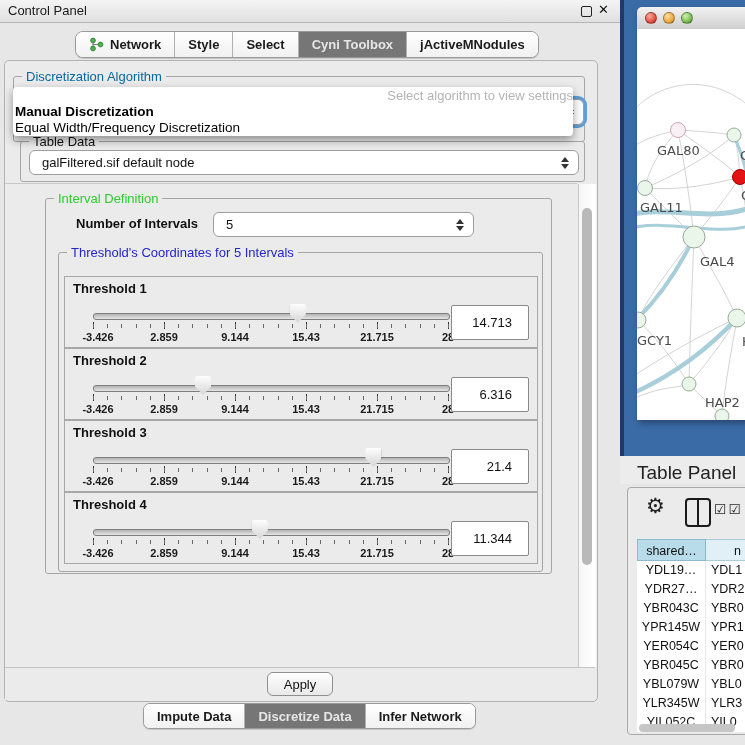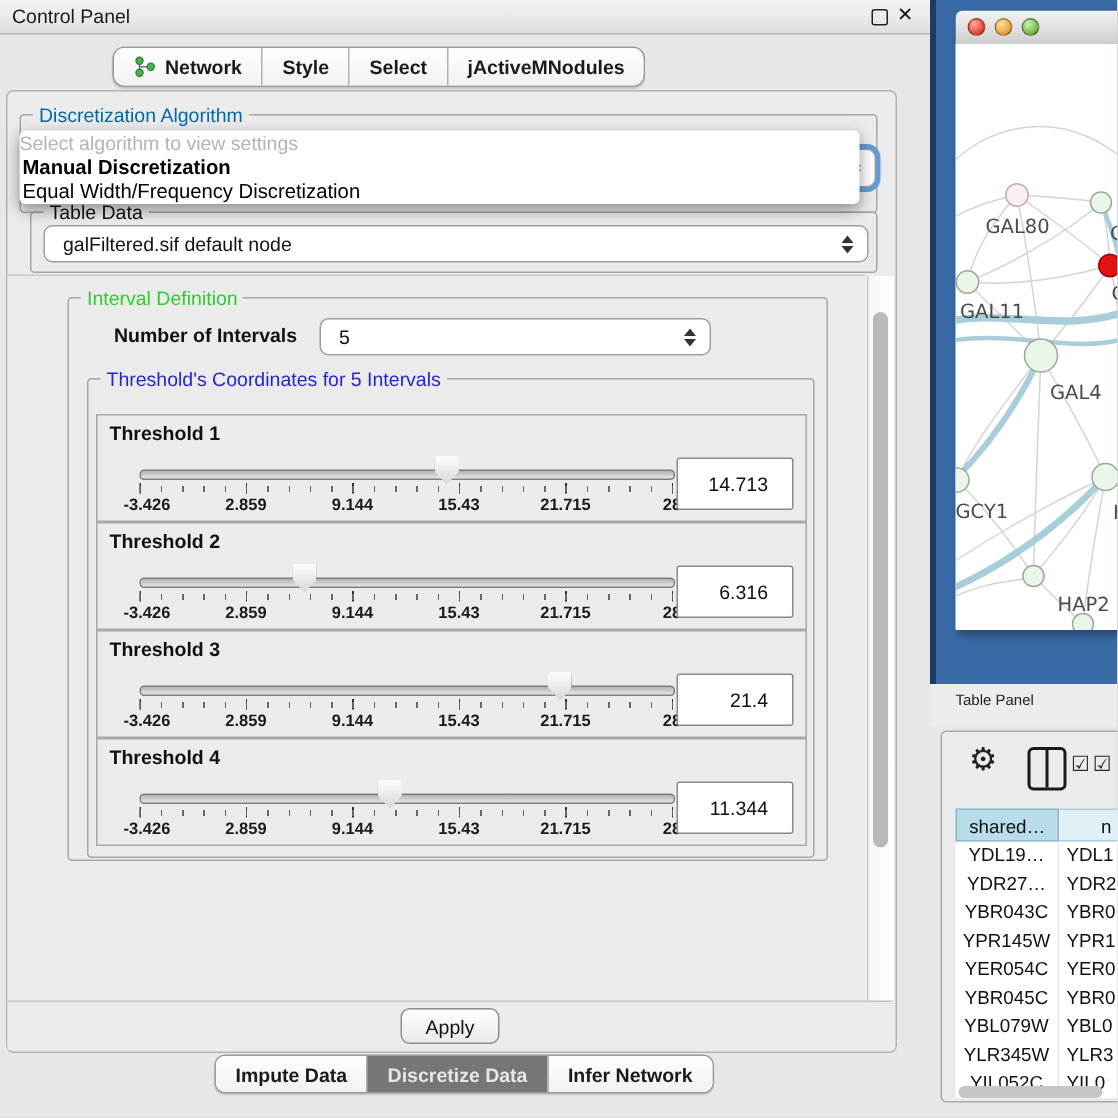--- a/index.html
+++ b/index.html
@@ -28,21 +28,21 @@
   .gtitle.blue{color:var(--accent_blue);}
   .combo{position:absolute;background:#fff;border:1px solid #9e9e9e;border-radius:6px;
     font-size:13px;line-height:23px;padding-left:12px;color:#111;}
   .combo.focused{box-shadow:0 0 0 3px var(--focus_ring);}
   .spin{position:absolute;right:9px;top:50%;transform:translateY(-50%);display:flex;flex-direction:column;gap:2px;}
   .spin i{display:block;width:0;height:0;border-left:4px solid transparent;border-right:4px solid transparent;}
   .spin .up{border-bottom:5px solid #333;}
   .spin .dn{border-top:5px solid #333;}
   .popup{left:13px;top:87px;width:560px;height:49px;background:#fff;border-radius:4px;z-index:50;
     box-shadow:0 4px 10px rgba(0,0,0,.4);font-size:13px;}
-  .popup .ph{position:absolute;left:0;top:1px;width:100%;text-align:left;color:#b4b4b4;}
+  .popup .ph{position:absolute;left:0;top:1px;width:100%;text-align:right;color:#b4b4b4;}
   .popup .opt1{position:absolute;left:2px;top:17px;font-weight:bold;color:#000;font-size:13.5px;}
   .popup .opt2{position:absolute;left:2px;top:33px;color:#000;font-size:13.5px;}
   .viewport{left:5px;top:183px;width:572px;height:484px;overflow:hidden;border-top:1px solid #c9c9c9;background:#ebebeb;}
   .bold13{font-weight:bold;font-size:13px;color:#111;}
   .thr-panel{position:absolute;left:5px;width:472px;height:70px;border:1px solid #a8a8a8;background:#ebebeb;}
   .track{position:absolute;left:28px;top:36px;width:355px;height:5px;border:1px solid #7e7e7e;border-radius:3px;
     background:linear-gradient(#b2b2b2,#e6e6e6);}
   .thumbwrap{position:absolute;left:28px;top:27px;width:355px;height:20px;}
   .sthumb{position:absolute;top:0;width:16px;height:19px;transform:translateX(-50%);
     background:linear-gradient(#fdfdfd,#d6d6d6);
@@ -72,21 +72,21 @@
   .macwin{position:absolute;left:13px;top:7px;width:112px;height:413px;border-radius:5px 5px 0 0;
     box-shadow:2px 3px 6px rgba(0,0,0,.35);}
   .mactitle{position:absolute;left:0;top:0;width:112px;height:22px;border-radius:5px 0 0 0;
     background:linear-gradient(#f2f2f2,#cfcfcf);border-bottom:1px solid #9a9a9a;}
   .tl{position:absolute;top:5px;width:12px;height:12px;border-radius:50%;border:1px solid rgba(0,0,0,.3);box-sizing:border-box;}
   .tl.r{left:8px;background:radial-gradient(circle at 35% 30%,#ffada0,#e14b3c 65%,#a52f23);}
   .tl.y{left:26px;background:radial-gradient(circle at 35% 30%,#ffe0a0,#e8a33d 65%,#a9741f);}
   .tl.g{left:44px;background:radial-gradient(circle at 35% 30%,#d2f0b0,#74b94e 65%,#46801f);}
   .canvas{position:absolute;left:0;top:22px;width:112px;height:391px;background:#fff;overflow:hidden;}
   .tp-bar{left:620px;top:456px;width:125px;height:28px;background:#ececec;border-bottom:1px solid #cfcfcf;}
-  .tp-bar span{position:absolute;left:17px;top:6px;font-size:10px;color:#222;}
+  .tp-bar span{position:absolute;left:17px;top:6px;font-size:19px;color:#222;}
   .tp-body{left:620px;top:484px;width:125px;height:261px;background:#e7e7e7;}
   .tp-box{position:absolute;left:7px;top:3px;width:120px;height:246px;border:1px solid #a9a9a9;border-radius:4px;
     background:#ebebeb;overflow:hidden;}
   .gear{position:absolute;left:18px;top:6px;font-size:21px;color:#222;}
   .splitic{position:absolute;left:57px;top:10px;width:22px;height:25px;border:2px solid #1a1a1a;border-radius:4px;}
   .splitic i{position:absolute;left:50%;top:0;width:2px;height:100%;background:#1a1a1a;transform:translateX(-50%);}
   .checks{position:absolute;left:86px;top:13px;font-size:14px;color:#2a2a2a;letter-spacing:2px;}
   .tbl{position:absolute;left:9px;top:51px;width:140px;background:#fff;font-size:12.5px;}
   .tbl .hr{display:flex;height:22px;line-height:22px;}
   .tbl .hc1{width:69px;text-align:center;background:var(--header_blue);border:1px solid #8fb8ca;box-sizing:border-box;}
@@ -119,20 +119,23 @@
           <circle cx="11.5" cy="7.5" r="2.4" fill="#4caf50" stroke="#2e7d32" stroke-width="0.8"></circle>
         </svg>
       </span>
       <span>Network</span>
     </div>
     <div class="seg">
         <span>Style</span>
       </div>
     <div class="seg">
         <span>Select</span>
+      </div>
+    <div class="seg sel">
+        <span>Cyni Toolbox</span>
       </div>
     <div class="seg">
         <span>jActiveMNodules</span>
       </div>
   </div>
 
   <div class="abs outer-panel"></div>
 
   <div class="group" style="left:13px;top:76px;width:570px;height:64px;">
     <span class="gtitle gray">Discretization Algorithm</span>

